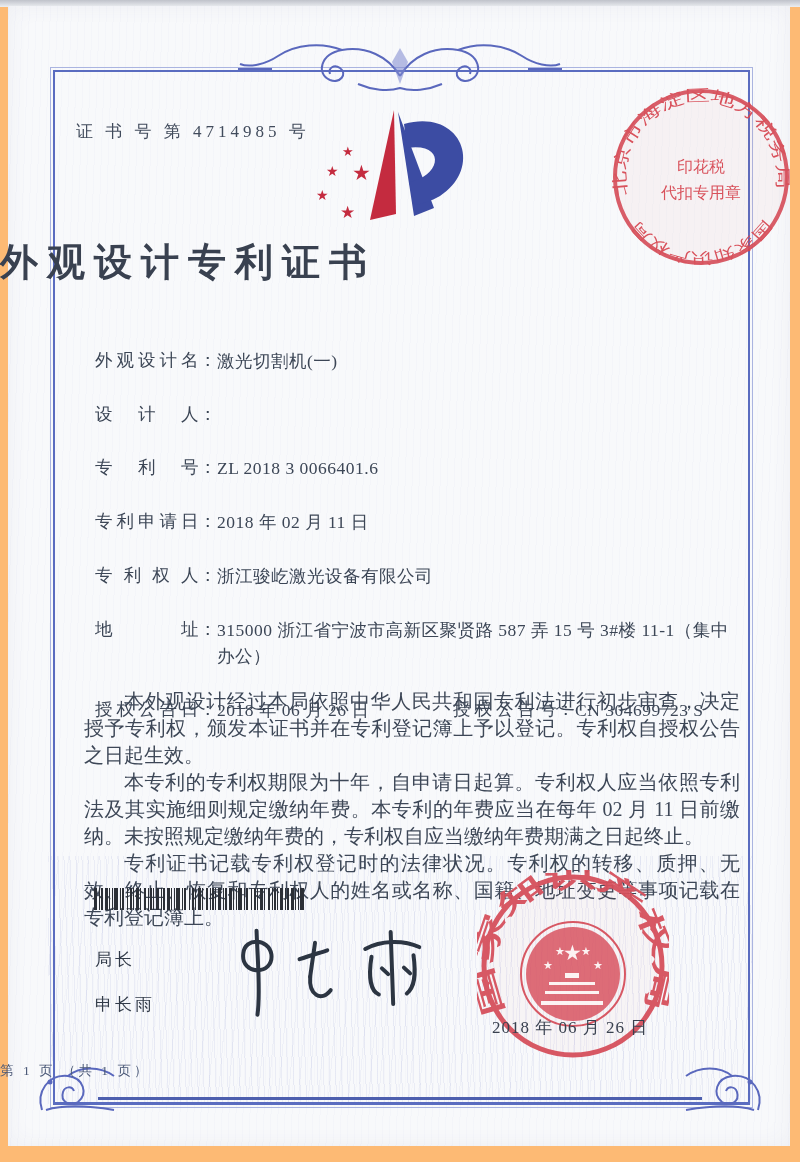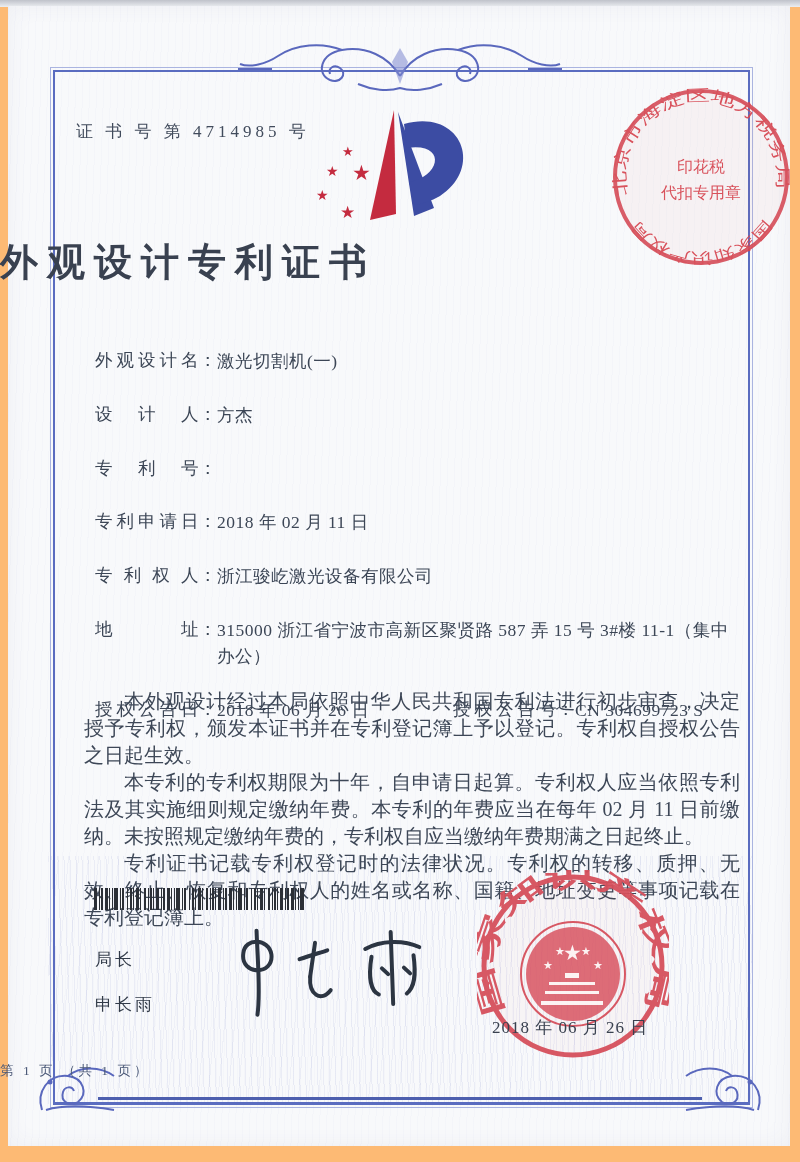--- a/index.html
+++ b/index.html
@@ -113,25 +113,25 @@
 
   <div class="fields">
     <div class="frow">
       <span class="flabel">外观设计名称</span>
         <span class="fcolon">：</span>
         <span class="fvalue">激光切割机(一)</span>
     </div>
     <div class="frow">
       <span class="flabel">设计人</span>
         <span class="fcolon">：</span>
-        <span class="fvalue">方杰</span>
     </div>
     <div class="frow">
       <span class="flabel">专利号</span>
         <span class="fcolon">：</span>
+        <span class="fvalue">ZL 2018 3 0066401.6</span>
     </div>
     <div class="frow">
       <span class="flabel">专利申请日</span>
         <span class="fcolon">：</span>
         <span class="fvalue">2018 年 02 月 11 日</span>
     </div>
     <div class="frow">
       <span class="flabel">专利权人</span>
         <span class="fcolon">：</span>
         <span class="fvalue">浙江骏屹激光设备有限公司</span>

